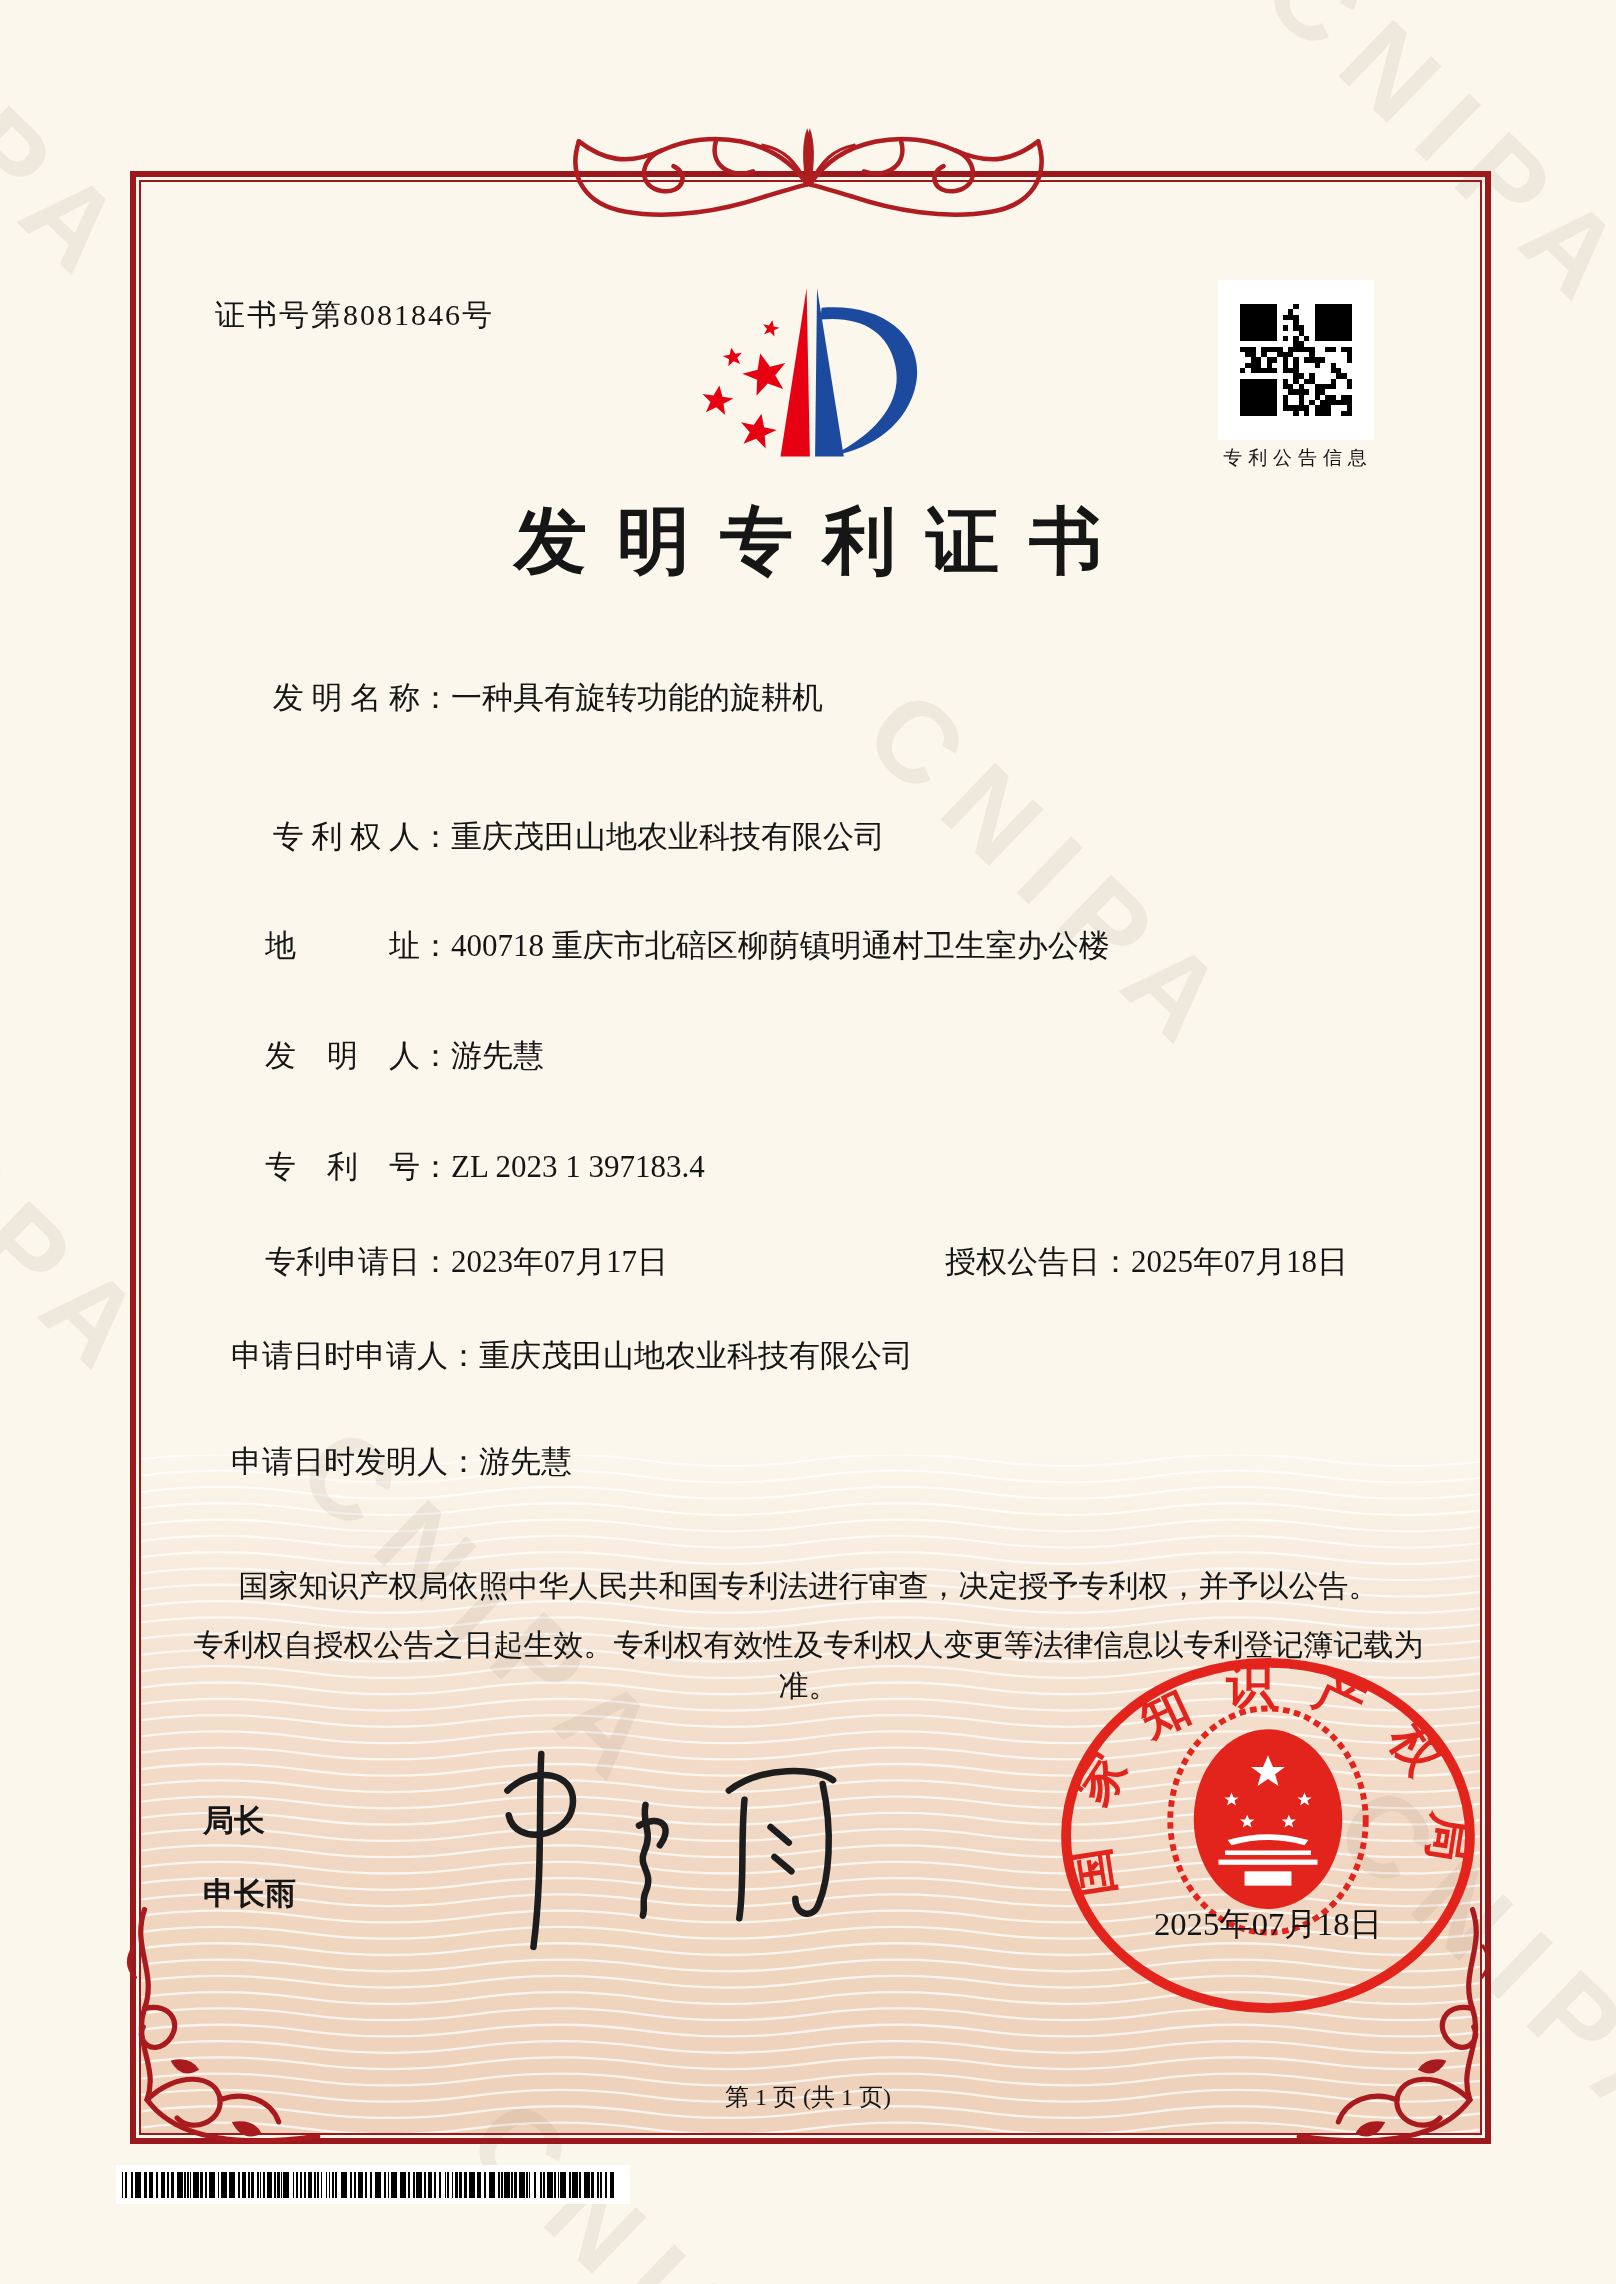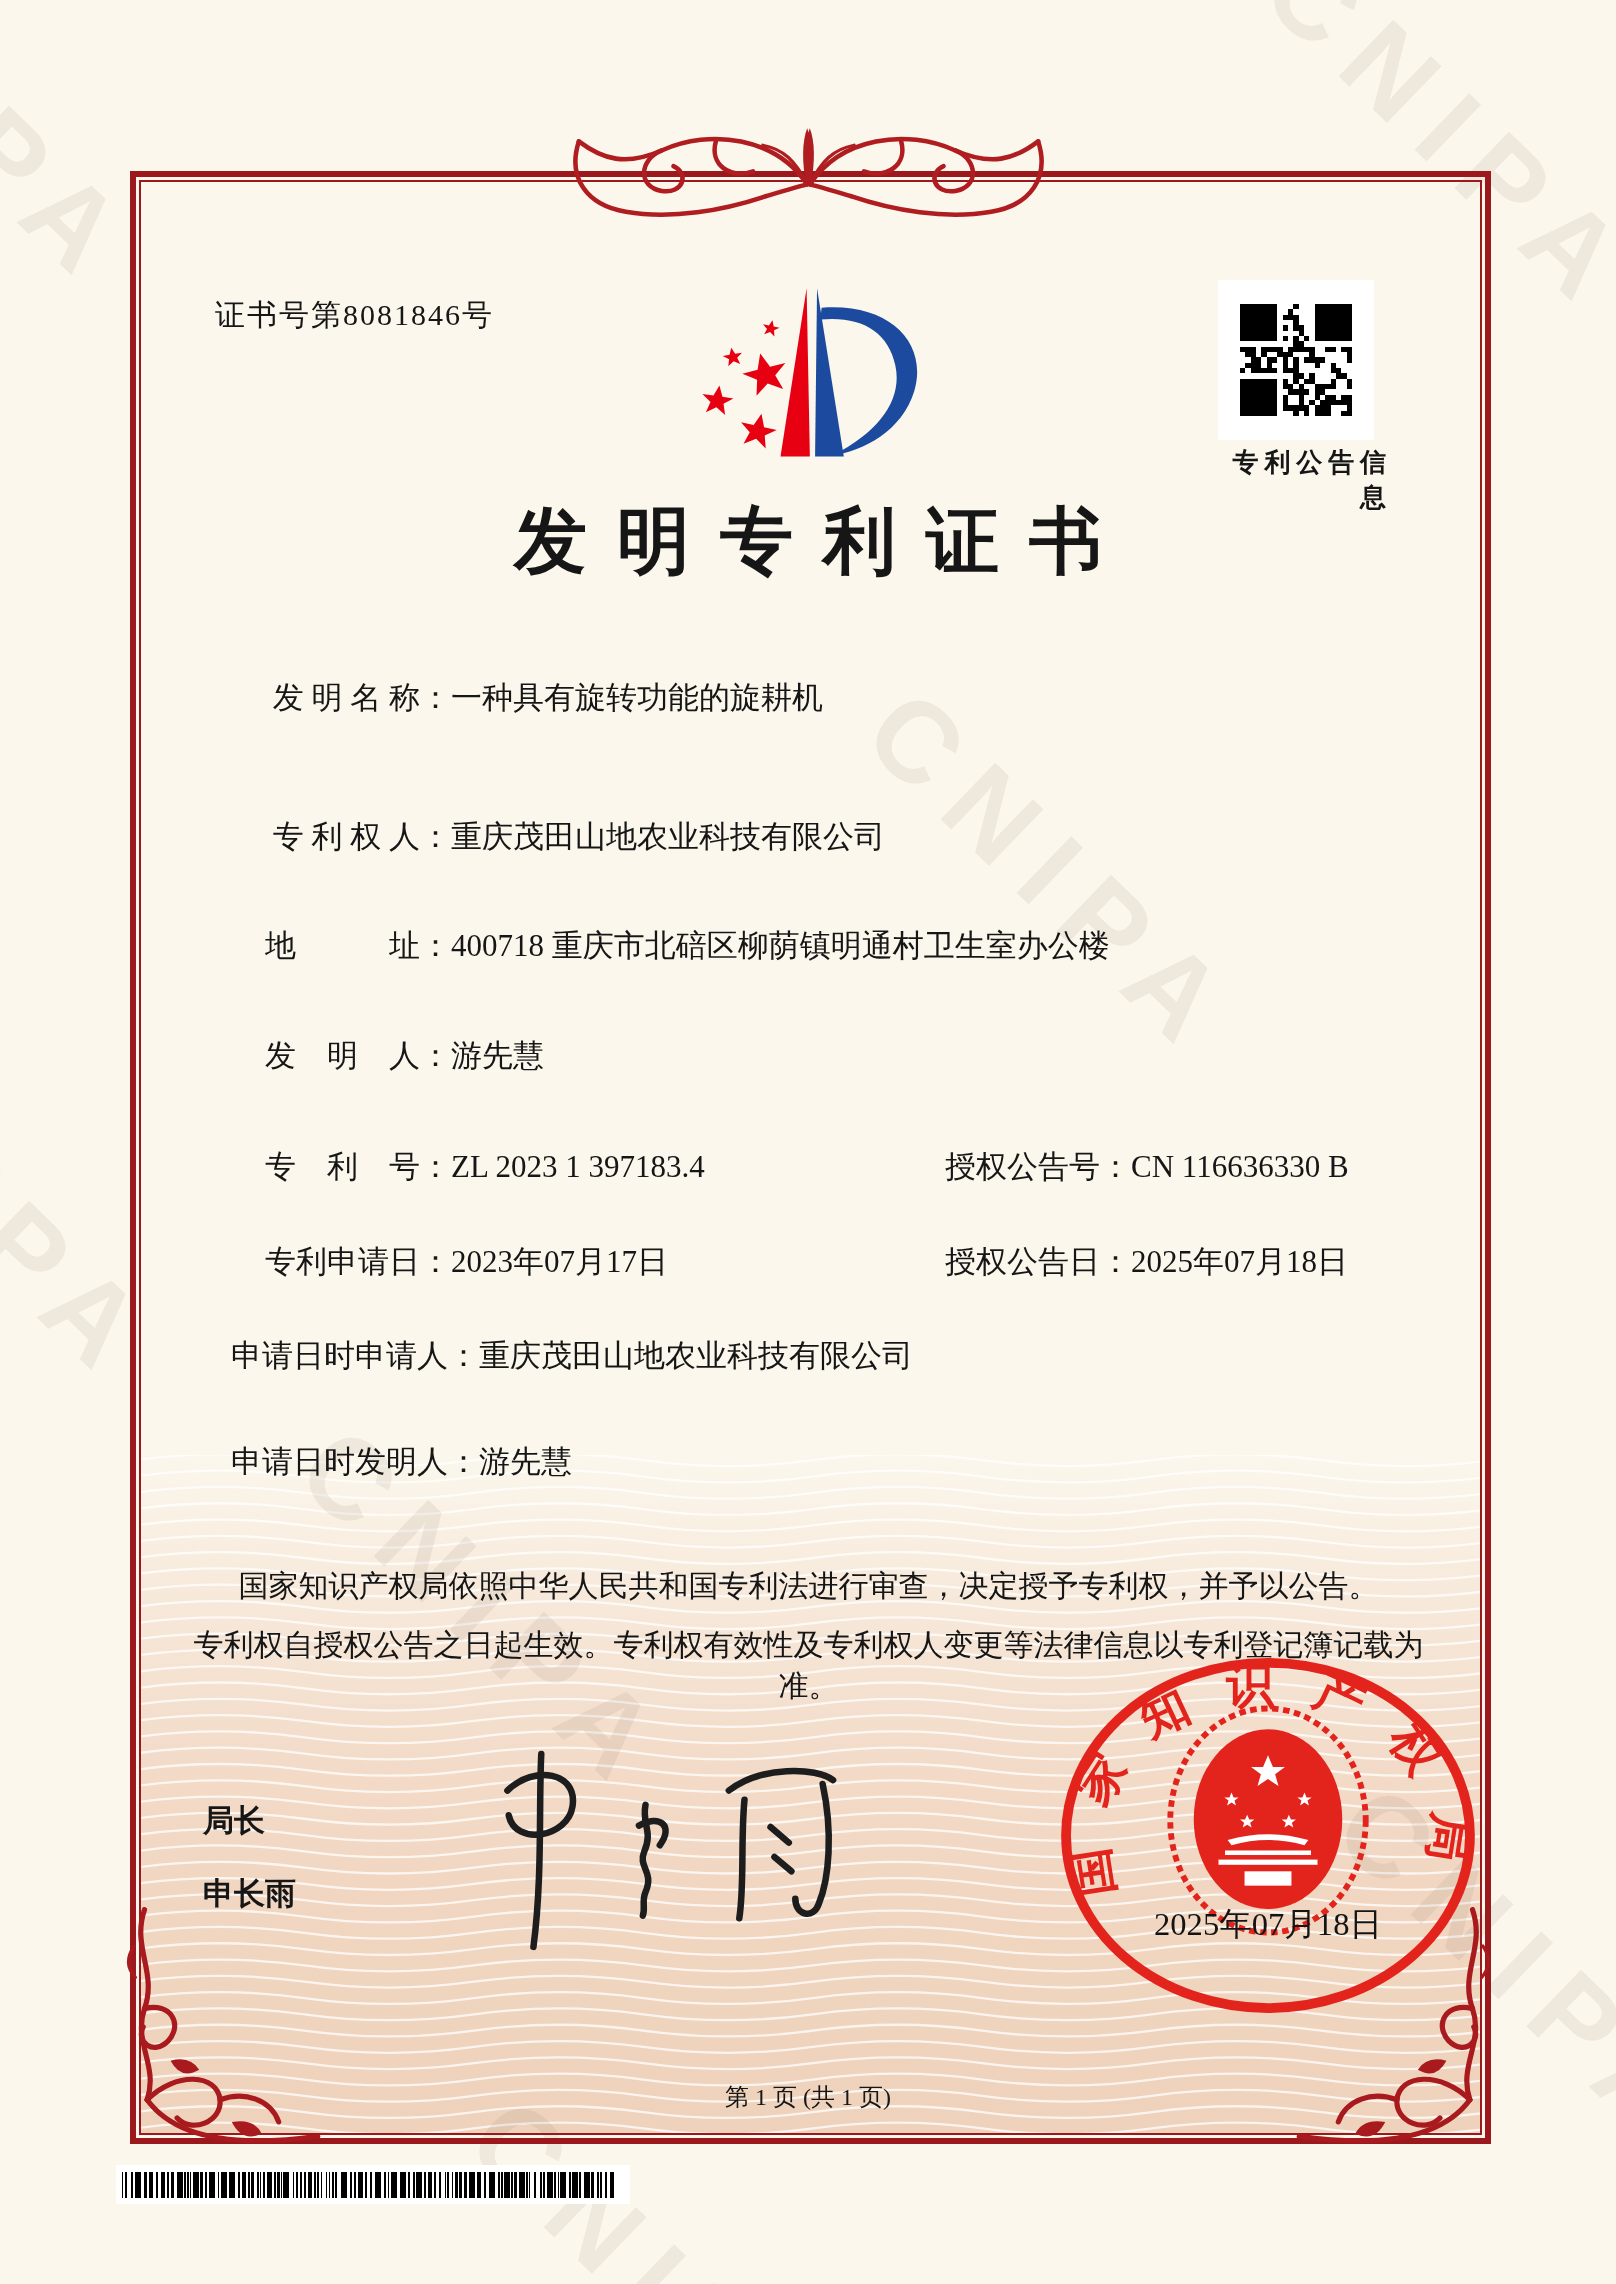--- a/index.html
+++ b/index.html
@@ -20,21 +20,21 @@
   .frame{position:absolute;left:130px;top:171px;width:1361px;height:1973px;
          border:6.5px solid #9b191d;box-sizing:border-box;z-index:4;}
   .frame-inner{position:absolute;inset:3.3px;border:2px solid #9b191d;}
   
   .ornament{z-index:5;}
   
   .cert-no{left:215px;top:295px;font-size:30px;letter-spacing:2px;z-index:10;}
   .logo{left:699px;top:279px;z-index:10;}
   .qr-box{left:1218px;top:280px;width:156px;height:160px;background:#fff;z-index:10;}
   .qr-box svg{position:absolute;left:22px;top:23.5px;}
-  .qr-label{left:1204px;top:445px;width:188px;text-align:right;font-size:26px;letter-spacing:5.9px;z-index:10;font-weight:bold;}
+  .qr-label{left:1204px;top:445px;width:188px;text-align:center;font-size:19px;letter-spacing:5.9px;z-index:10;}
   .page-title{left:0;top:481px;width:1616px;text-align:center;font-size:73px;font-weight:700;
               letter-spacing:30px;text-indent:30px;z-index:10;margin-top:12px;}
   
   .row{position:absolute;left:231px;font-size:31px;white-space:nowrap;z-index:10;text-align:right;}
   .row .lbl{display:inline-block;min-width:220px;}
   .rcol{position:absolute;left:704px;top:0;white-space:nowrap;}
   .rcol .lbl2{display:inline-block;min-width:196px;}
   .r1{top:677px}.r2{top:816px}.r3{top:925px}.r4{top:1035px}
   .r5{top:1146px}.r6{top:1241px}.r7{top:1335px}.r8{top:1441px}
   
@@ -311,23 +311,20 @@
   <span class="lbl">专 利 权 人：</span><span>重庆茂田山地农业科技有限公司</span>
 </div>
 <div class="row r3">
   <span class="lbl">地　　　址：</span><span>400718 重庆市北碚区柳荫镇明通村卫生室办公楼</span>
 </div>
 <div class="row r4">
   <span class="lbl">发　明　人：</span><span>游先慧</span>
 </div>
 <div class="row r5">
   <span class="lbl">专　利　号：</span><span>ZL 2023 1 397183.4</span>
-  <span class="rcol">
-    <span class="lbl2">授权公告号：</span><span>CN 116636330 B</span>
-  </span>
 </div>
 <div class="row r6">
   <span class="lbl">专利申请日：</span><span>2023年07月17日</span>
   <span class="rcol">
     <span class="lbl2">授权公告日：</span><span>2025年07月18日</span>
   </span>
 </div>
 <div class="row r7">
   <span class="lbl">申请日时申请人：</span><span>重庆茂田山地农业科技有限公司</span>
 </div>

